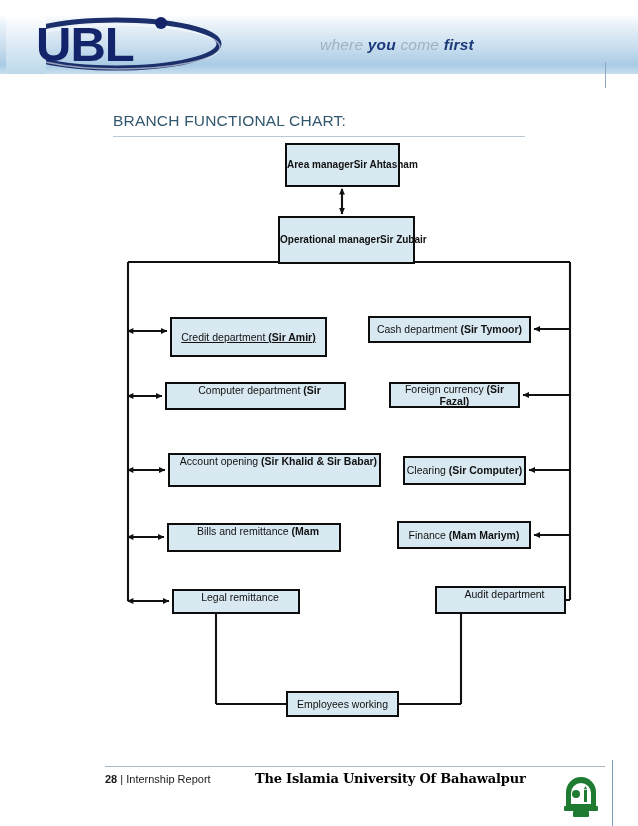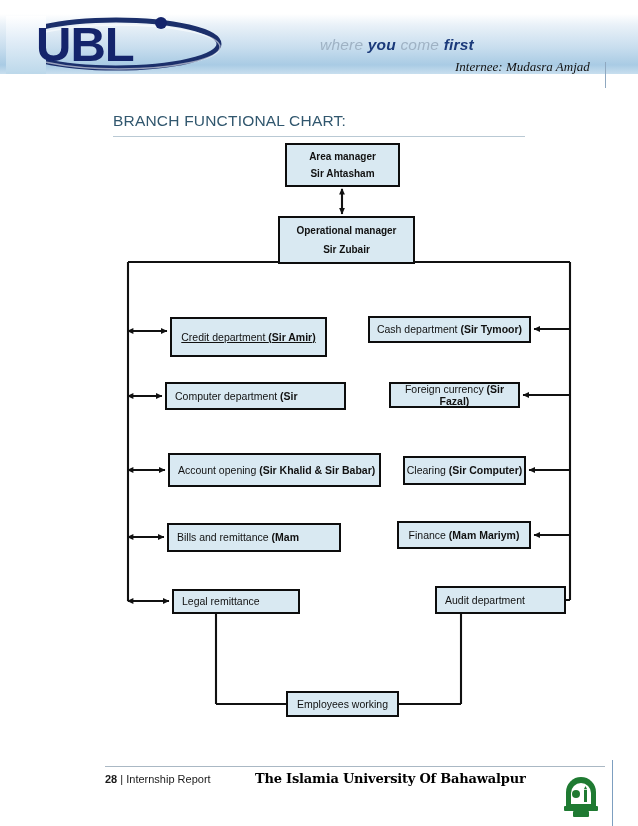--- a/index.html
+++ b/index.html
@@ -86,21 +86,21 @@
   }
   #chart svg { display:block; }
 
   
   .node {
     position: absolute;
     box-sizing: border-box;
     background: #d9e9f2;
     border: 2px solid #0d0d0d;
     display: flex;
-    flex-direction: column;
+    flex-direction: row;
     align-items: center;
     justify-content: center;
     font-size: 10.5px;
     color: #111111;
     text-align: center;
     line-height: 1.15;
     z-index: 3;
   }
   .node.two-line { justify-content: space-evenly; }
   .node .ln { display:block; white-space: nowrap; }
@@ -186,21 +186,20 @@
       </defs>
       <text x="30" y="45" font-family="'Liberation Sans',sans-serif" font-size="49" font-weight="bold" fill="#14246b" letter-spacing="-1">UBL</text>
       <circle cx="155" cy="7" r="6" fill="#14246b"></circle>
     </svg>
   </div>
 
   <div id="tagline">
     <span class="lt">where </span><span class="em">you</span><span class="lt"> come </span><span class="em">first</span>
   </div>
 
-  <div id="internee">Internee:  Mudasra Amjad</div>
 </div>
 <div id="header-rule-right"></div>
 
 <div id="page-title">BRANCH FUNCTIONAL CHART:</div>
 <div id="title-rule"></div>
 
 <div id="chart">
   <svg width="638" height="826" aria-hidden="true">
     <defs>
       <marker id="arrHead" markerWidth="7" markerHeight="7" refX="6" refY="3.5" orient="auto" markerUnits="userSpaceOnUse">

